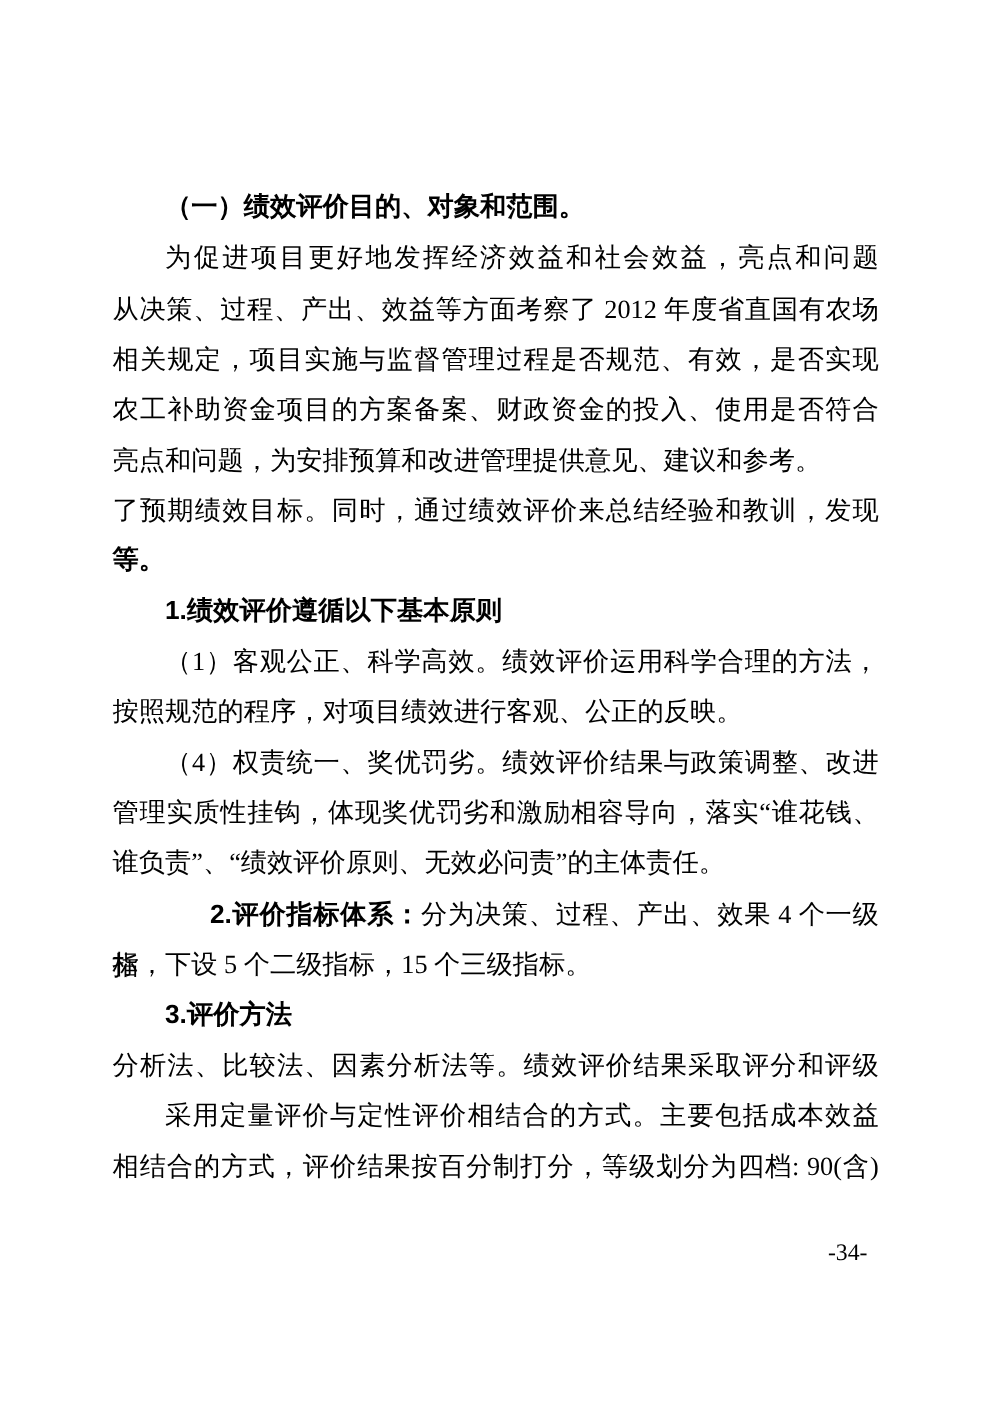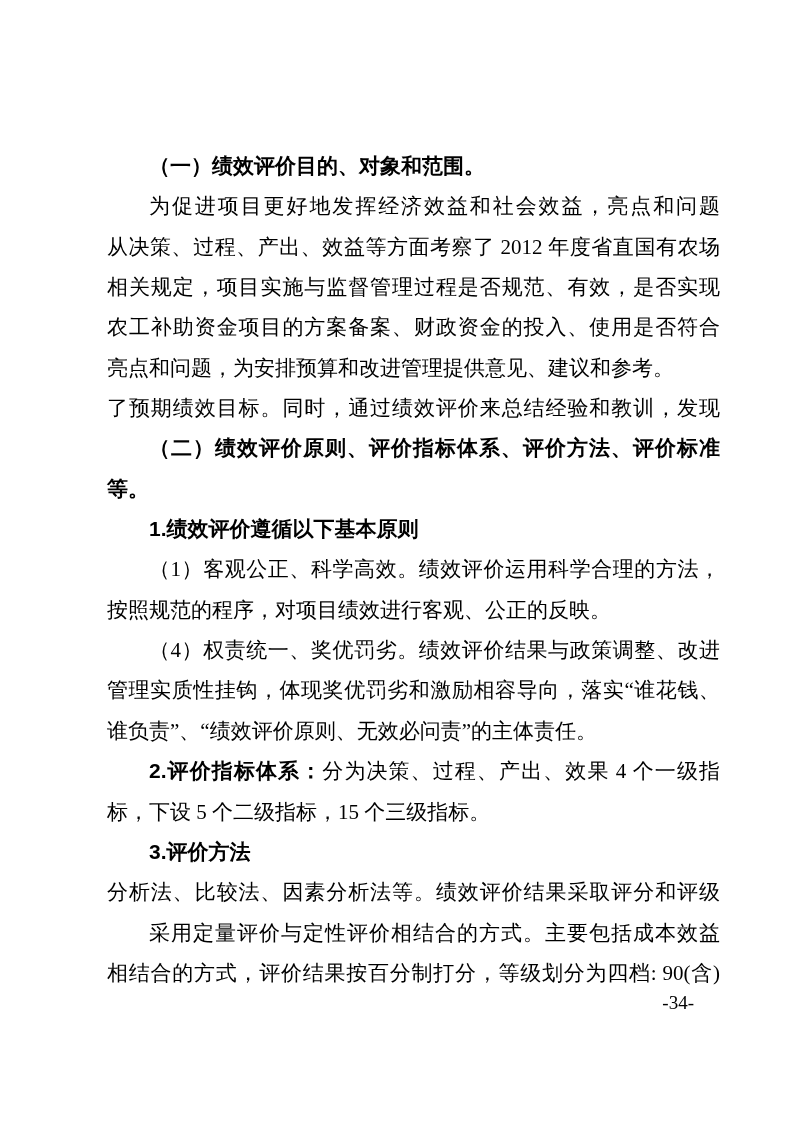--- a/index.html
+++ b/index.html
@@ -11,21 +11,21 @@
     position: relative;
     width: 794px;
     height: 1123px;
     background: #ffffff;
     overflow: hidden;
     font-family: "Liberation Serif", "DejaVu Serif", serif;
     color: #000000;
   }
   .content {
     position: absolute;
-    left: 107px;
+    left: 90px;
     top: 146px;
     width: 613px;
   }
   .ln {
     font-size: 21px;
     line-height: 40.35px;
     height: 40.35px;
     white-space: nowrap;
     color: #000000;
   }
@@ -37,20 +37,21 @@
   .indent {
     text-indent: 2em;
   }
   .hd {
     font-family: "Liberation Sans", "DejaVu Sans", sans-serif;
     font-weight: 700;
   }
   .lead-bold {
     font-family: "Liberation Sans", "DejaVu Sans", sans-serif;
     font-weight: 700;
+    margin-left: 36px;
   }
   .page-number {
     position: absolute;
     top: 991px;
     right: 100px;
     font-size: 19px;
     line-height: 24px;
     font-family: "Liberation Serif", "DejaVu Serif", serif;
     color: #000000;
     text-align: right;
@@ -67,21 +68,20 @@
     <div>
       <div class="ln just indent">为促进项目更好地发挥经济效益和社会效益，亮点和问题</div>
       <div class="ln just">从决策、过程、产出、效益等方面考察了 2012 年度省直国有农场</div>
       <div class="ln just">相关规定，项目实施与监督管理过程是否规范、有效，是否实现</div>
       <div class="ln just">农工补助资金项目的方案备案、财政资金的投入、使用是否符合</div>
       <div class="ln">亮点和问题，为安排预算和改进管理提供意见、建议和参考。</div>
       <div class="ln just">了预期绩效目标。同时，通过绩效评价来总结经验和教训，发现</div>
     </div>
 
     <div>
-      <div class="ln hd just indent">（二）绩效评价原则、评价指标体系、评价方法、评价标准</div>
       <div class="ln hd">等。</div>
     </div>
 
     <div class="ln hd indent">1.绩效评价遵循以下基本原则</div>
 
     <div>
       <div class="ln just indent">（1）客观公正、科学高效。绩效评价运用科学合理的方法，</div>
       <div class="ln">按照规范的程序，对项目绩效进行客观、公正的反映。</div>
     </div>
 

